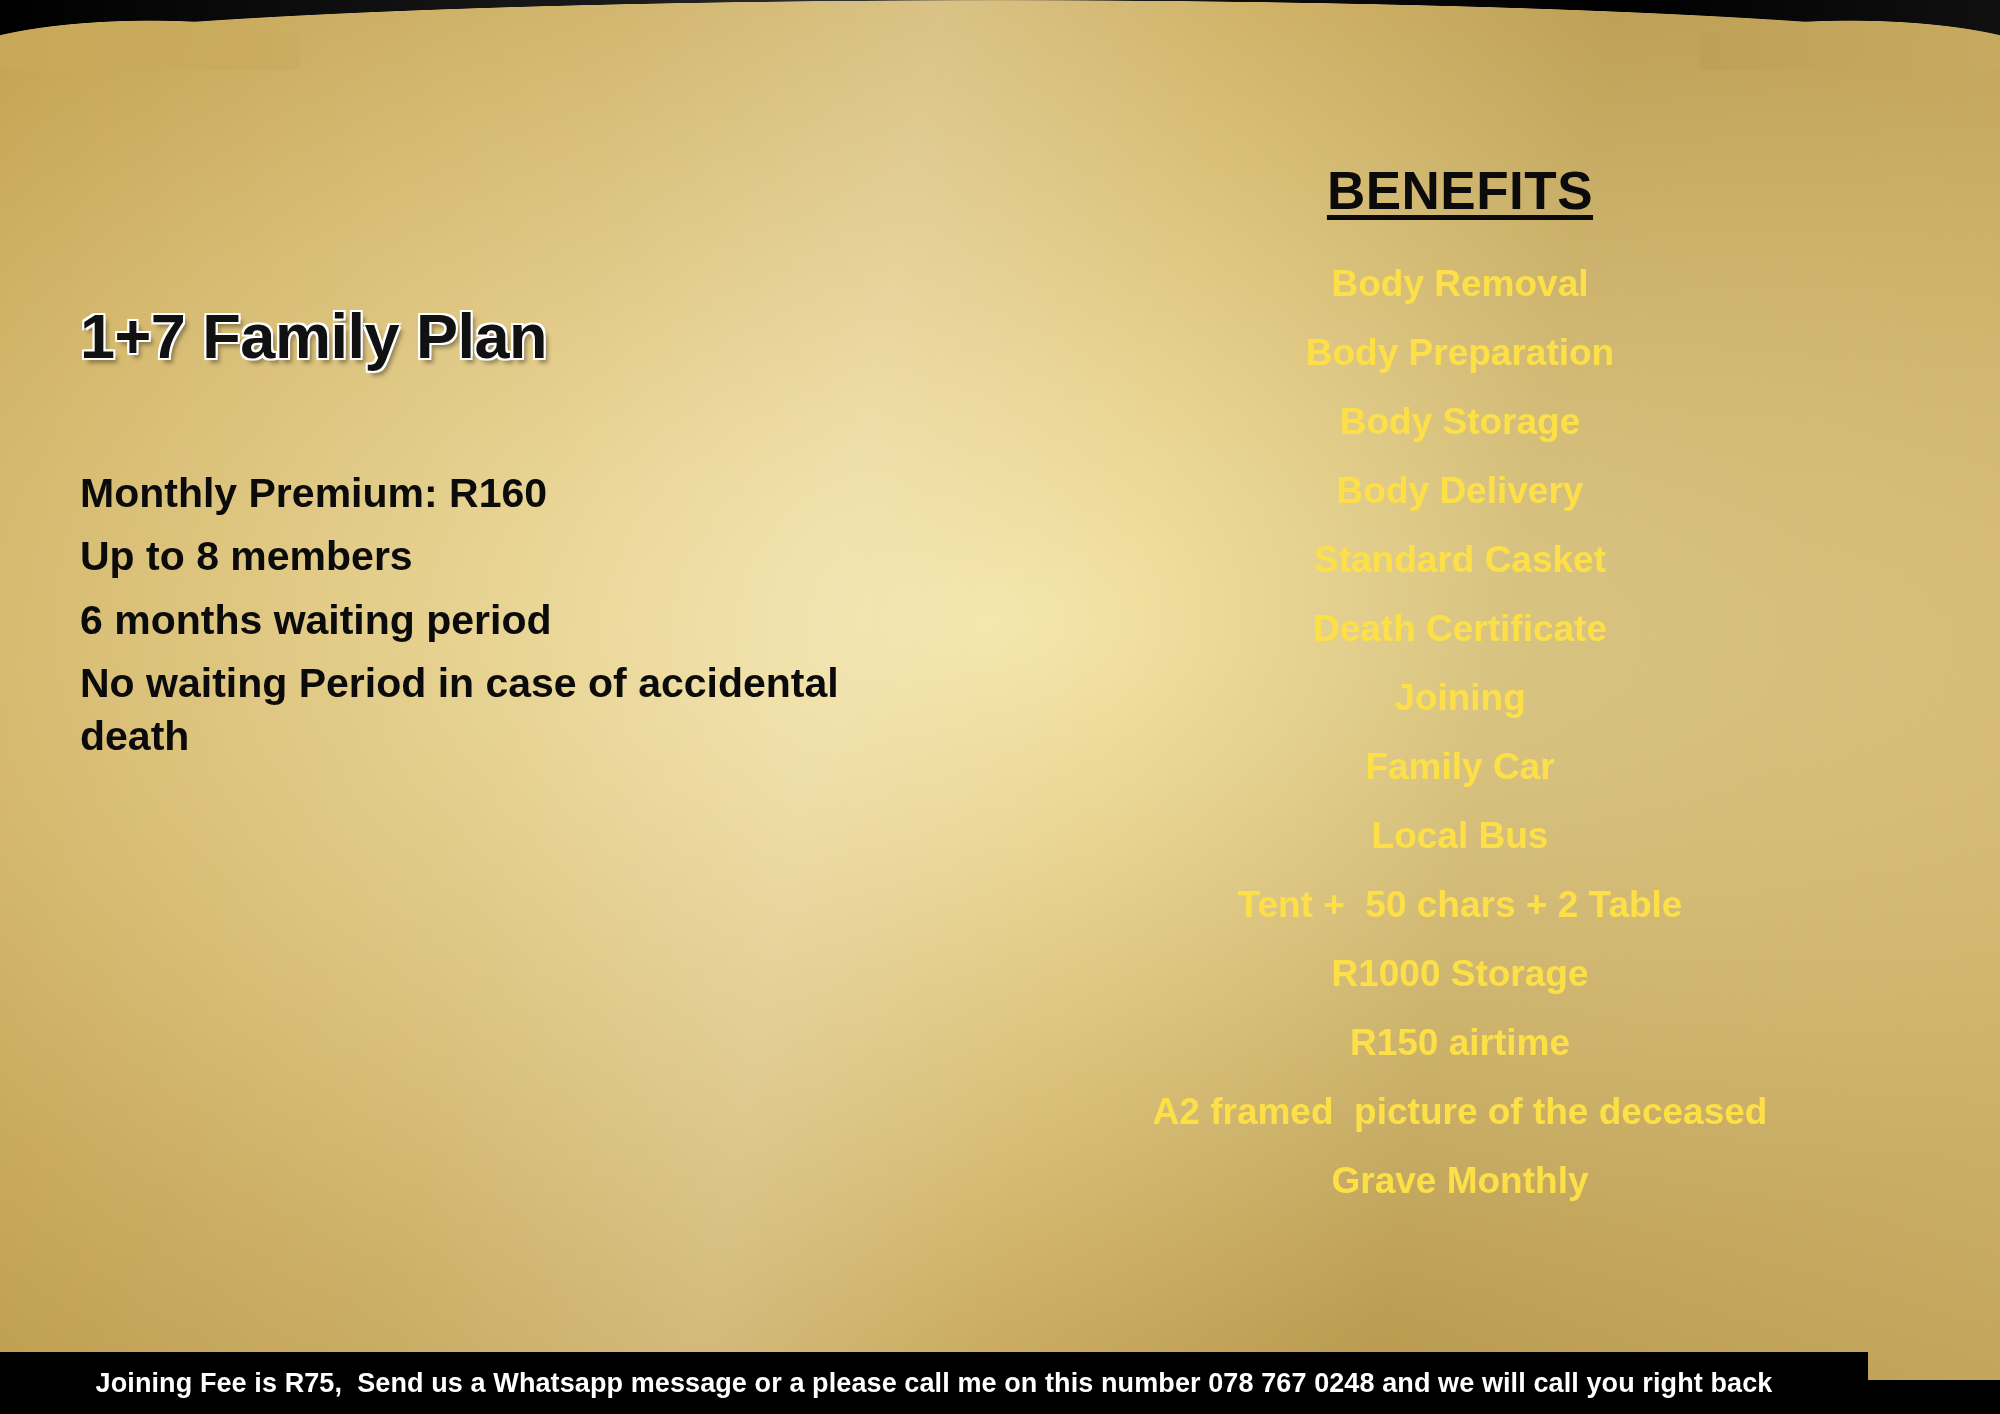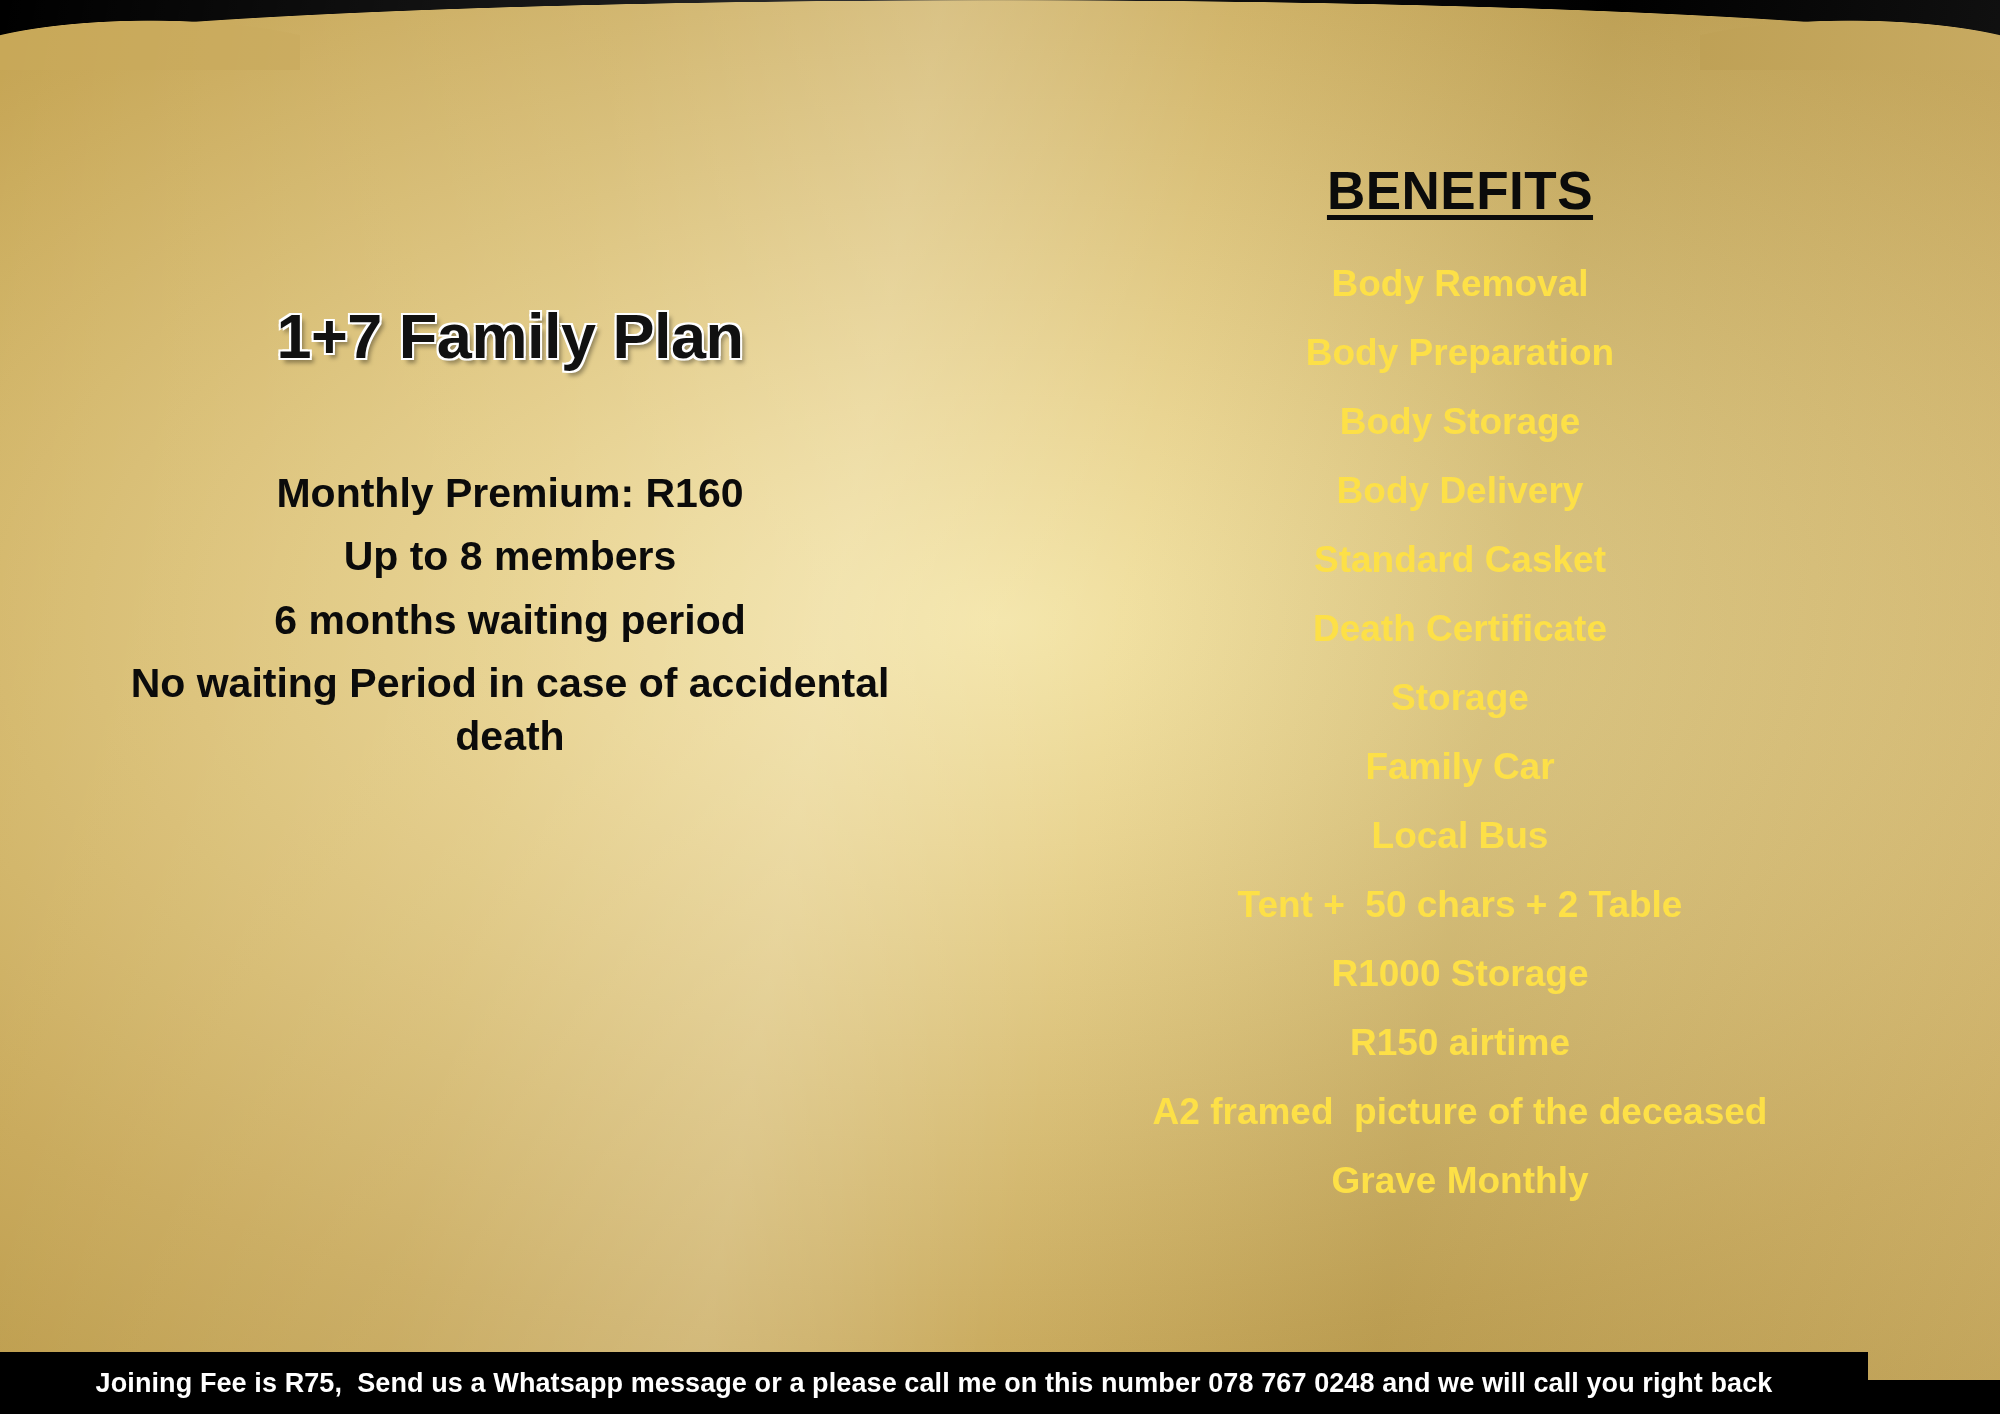--- a/index.html
+++ b/index.html
@@ -80,21 +80,20 @@
       rgba(255,255,255,0.10) 100%);
     pointer-events: none;
   }
 
   
   .left-col {
     position: absolute;
     left: 80px;
     top: 300px;
     width: 860px;
-    text-align: center;
   }
 
   .plan-title {
     font-size: 63px;
     font-weight: bold;
     color: #111111;
     letter-spacing: -0.5px;
     text-shadow:
       -2px -2px 0 #ffffff,
        2px -2px 0 #ffffff,
@@ -182,21 +181,21 @@
 
   <div class="right-col">
     <div class="benefits-heading">BENEFITS</div>
 
     <div class="benefit-item">Body Removal</div>
     <div class="benefit-item">Body Preparation</div>
     <div class="benefit-item">Body Storage</div>
     <div class="benefit-item">Body Delivery</div>
     <div class="benefit-item">Standard Casket</div>
     <div class="benefit-item">Death Certificate</div>
-    <div class="benefit-item">Storage</div>
+    <div class="benefit-item">Joining</div>
     <div class="benefit-item">Family Car</div>
     <div class="benefit-item">Local Bus</div>
     <div class="benefit-item">Tent +  50 chars + 2 Table</div>
     <div class="benefit-item">R1000 Storage</div>
     <div class="benefit-item">R150 airtime</div>
     <div class="benefit-item">A2 framed  picture of the deceased</div>
     <div class="benefit-item">Grave Monthly</div>
   </div>
 
   <div class="footer-bar">

